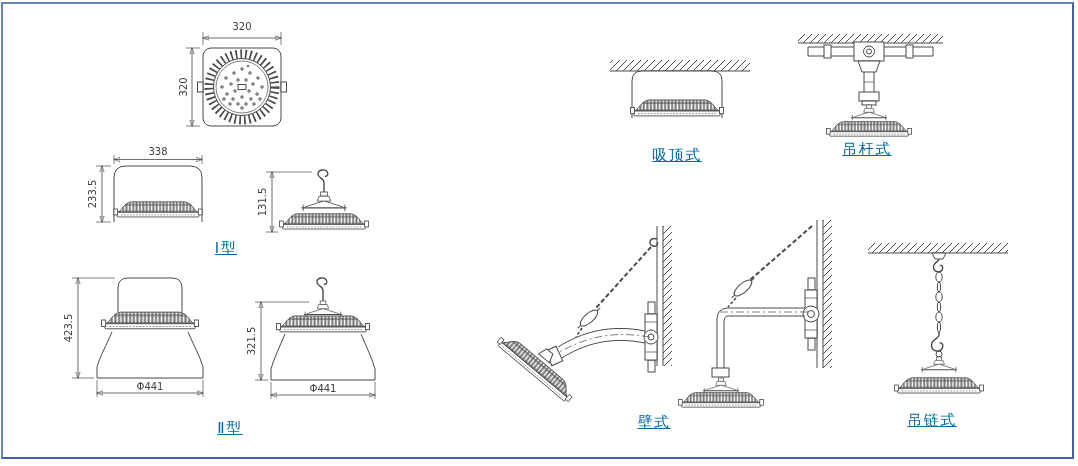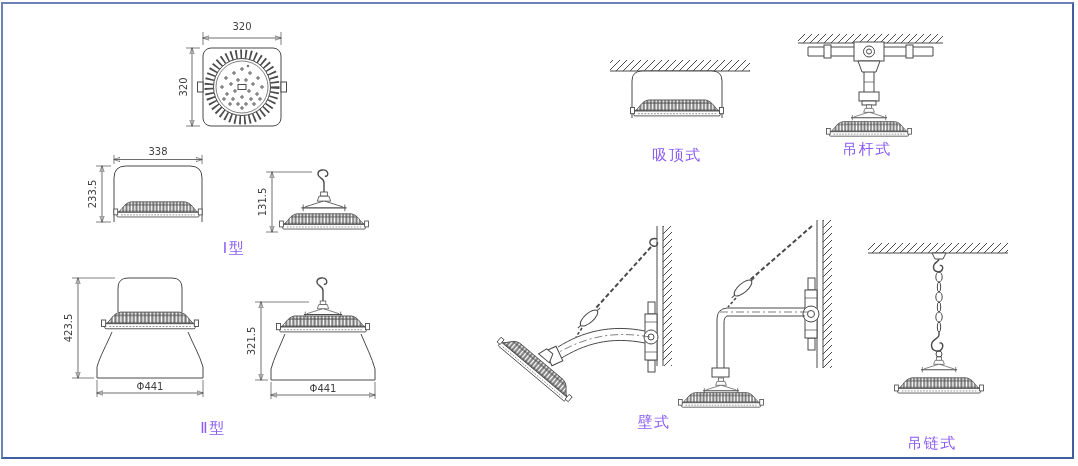--- a/index.html
+++ b/index.html
@@ -20,22 +20,22 @@
   svg .fin{fill:url(#fins);}
   svg .ht{fill:url(#hatch);stroke:none;}
   svg text{stroke:none;fill:#3f3f3f;font-size:10px;font-family:"DejaVu Sans",sans-serif;}
   svg .thin{stroke-width:0.7;}
   svg .dim{stroke-width:0.8;}
   svg .thick{stroke-width:1.6;}
   svg .chain{stroke-width:2;stroke-dasharray:4.5 2.5;}
   svg .dashdot{stroke-width:0.7;stroke-dasharray:8 3 2 3;}
   svg .dots{stroke-width:0.7;stroke-dasharray:2 1.6;}
   .lbl{
-    position:absolute;font-size:15px;color:#8b5cf6;text-align:center;
-    letter-spacing:1.5px;white-space:nowrap;
+    position:absolute;font-size:15px;color:#0369a1;text-align:center;
+    letter-spacing:1.5px;white-space:nowrap;text-decoration:underline;
   }
 </style>
 </head>
 <body>
 
 <div class="frame"></div>
 
 <svg width="0" height="0">
   <defs>
     <marker id="arr" viewBox="0 0 10 10" refX="9.5" refY="5" markerWidth="9" markerHeight="8" orient="auto-start-reverse">
@@ -141,21 +141,21 @@
     <line class="thin" x1="60" y1="16" x2="14" y2="16"></line>
     <line class="thin" x1="26" y1="76" x2="14" y2="76"></line>
     <line class="dim" x1="20" y1="16" x2="20" y2="76" marker-start="url(#arr)" marker-end="url(#arr)"></line>
     <text transform="rotate(-90 11 46)" x="11" y="49" text-anchor="middle">131.5</text>
   </g>
   <use href="#hook" x="62" y="12" width="20" height="26"></use>
   <use href="#bracket" x="42" y="36" width="60" height="20"></use>
   <use href="#ufo" x="27" y="54" width="90" height="22"></use>
 </svg>
 
-<div class="lbl" style="left:199px;top:239px;width:70px">Ⅰ型</div>
+<div class="lbl" style="left:191px;top:239px;width:70px">Ⅰ型</div>
 
 <svg style="left:60px;top:266px" width="165" height="142" viewBox="0 0 165 142">
   <g>
     <line class="thin" x1="55" y1="12" x2="12" y2="12"></line>
     <line class="thin" x1="34" y1="112" x2="12" y2="112"></line>
     <line class="dim" x1="18" y1="12" x2="18" y2="112" marker-start="url(#arr)" marker-end="url(#arr)"></line>
     <text transform="rotate(-90 9 62)" x="9" y="65" text-anchor="middle">423.5</text>
   </g>
   <path d="M58,46 L58,22 Q58,12 68,12 L112,12 Q122,12 122,22 L122,46"></path>
   <path class="wh" d="M52,66 C47,78 40,90 37,101 L37,112 L143,112 L143,101 C140,90 133,78 128,66"></path>
@@ -180,21 +180,21 @@
   <path class="wh" d="M42,64 C37,76 31,88 28,99 L28,110 L132,110 L132,99 C129,88 123,76 118,64"></path>
   <use href="#ufo" x="30" y="42" width="100" height="23"></use>
   <g>
     <line class="thin" x1="28" y1="112" x2="28" y2="129"></line>
     <line class="thin" x1="132" y1="112" x2="132" y2="129"></line>
     <line class="dim" x1="28" y1="125" x2="132" y2="125" marker-start="url(#arr)" marker-end="url(#arr)"></line>
     <text x="80" y="122" text-anchor="middle">Φ441</text>
   </g>
 </svg>
 
-<div class="lbl" style="left:178px;top:419px;width:70px">Ⅱ型</div>
+<div class="lbl" style="left:195px;top:419px;width:70px">Ⅱ型</div>
 
 <svg style="left:606px;top:46px" width="165" height="100" viewBox="0 0 165 100">
   <rect class="ht" x="4" y="14" width="140" height="11"></rect>
   <line x1="4" y1="25" x2="144" y2="25"></line>
   <path class="wh" d="M26,72 L26,35 Q26,25 36,25 L106,25 Q116,25 116,35 L116,72"></path>
   <use href="#ufo" x="24" y="50" width="94" height="23"></use>
 </svg>
 <div class="lbl" style="left:627px;top:146px;width:100px">吸顶式</div>
 
 <svg style="left:798px;top:34px" width="145" height="112" viewBox="0 0 145 112">
@@ -309,13 +309,13 @@
     <ellipse cx="73" cy="59" rx="3.2" ry="5"></ellipse>
     <ellipse cx="73" cy="69" rx="1.7" ry="5"></ellipse>
     <ellipse cx="73" cy="79" rx="3.2" ry="5"></ellipse>
     <ellipse cx="73" cy="89" rx="1.7" ry="5"></ellipse>
   </g>
   <path d="M73,94 L73,97 C73,101 65.5,101 65.5,107 C65.5,114 74.5,115 76.5,109.5 C77.5,106.7 76,104.5 73.5,105" style="stroke-width:1.4"></path>
   <circle cx="73" cy="116" r="3"></circle>
   <use href="#bracket" x="45" y="119" width="56" height="16"></use>
   <use href="#ufo" x="27" y="136" width="92" height="22"></use>
 </svg>
-<div class="lbl" style="left:882px;top:434px;width:100px">吊链式</div>
+<div class="lbl" style="left:882px;top:411px;width:100px">吊链式</div>
 
 </body></html>

